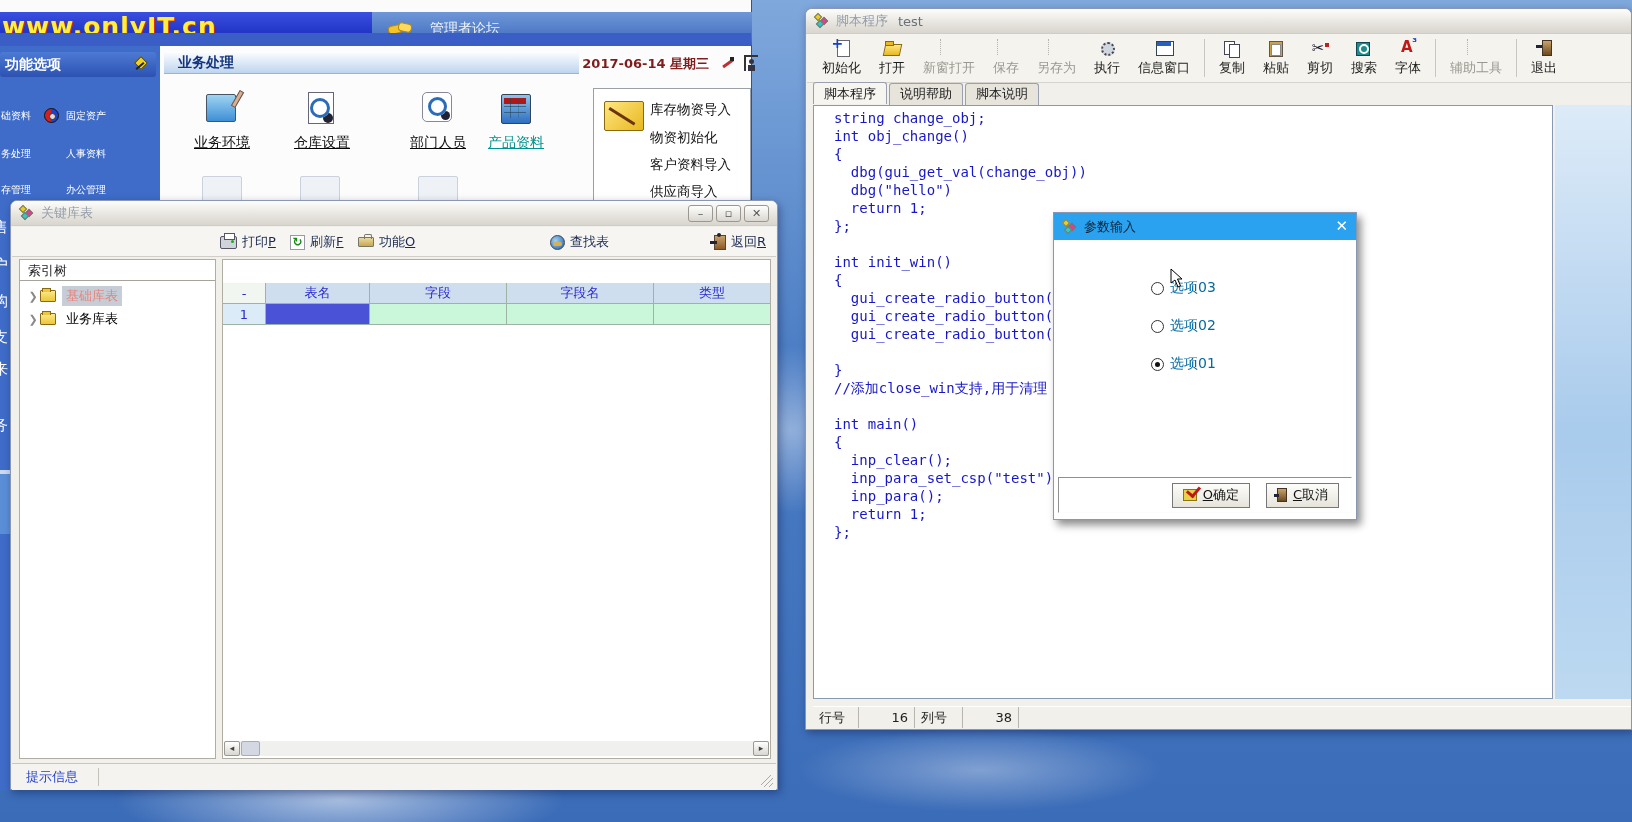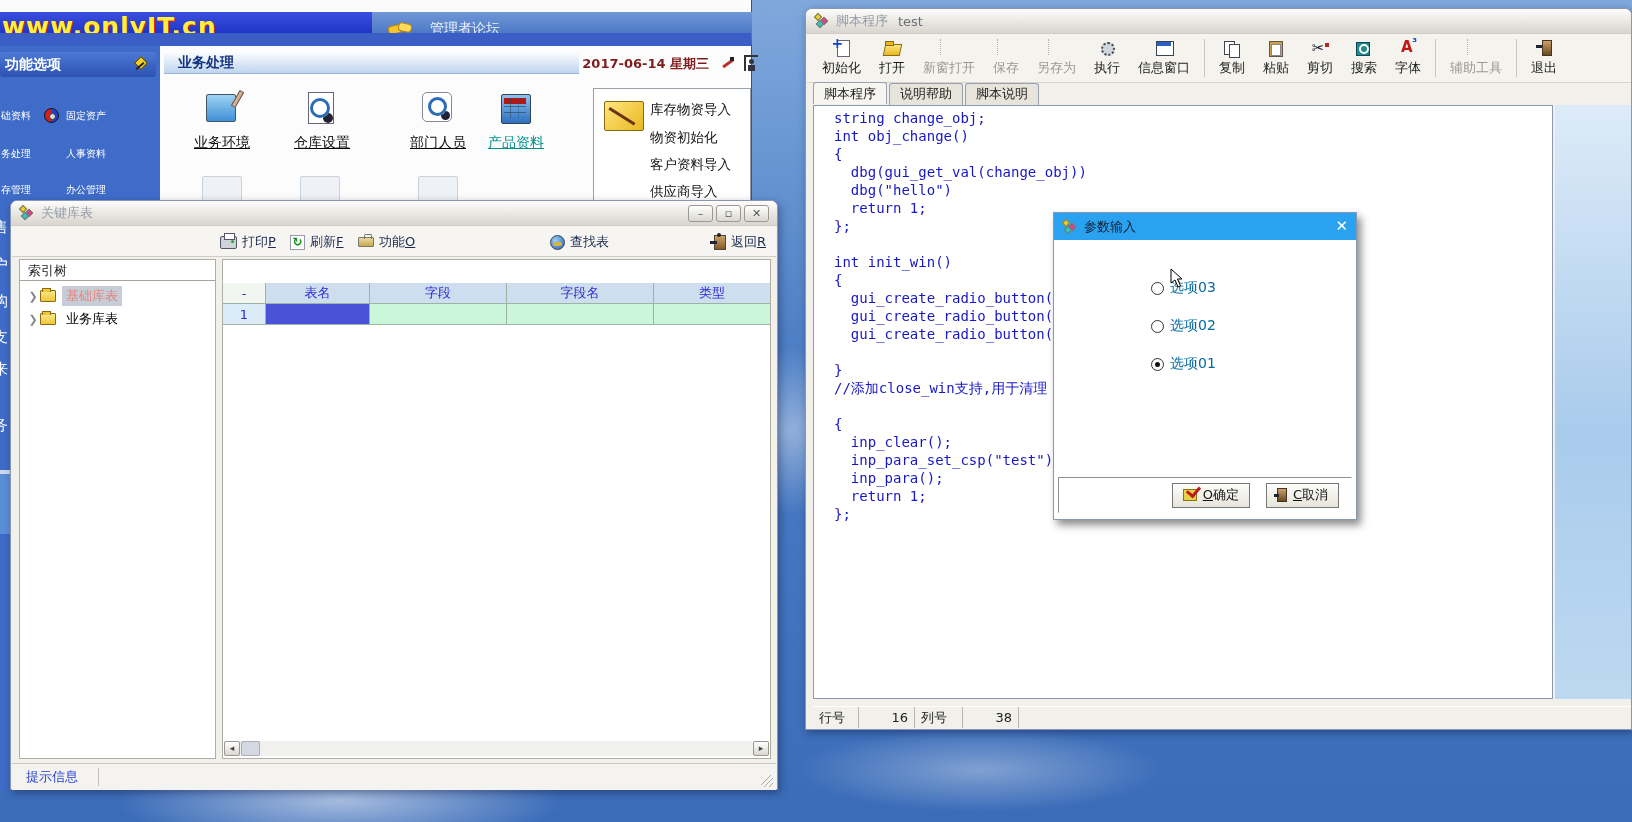--- a/index.html
+++ b/index.html
@@ -508,20 +508,21 @@
     <div class="code-line"></div>
     <div class="code-line">int init_win()</div>
     <div class="code-line">{</div>
     <div class="code-line">  gui_create_radio_button(</div>
     <div class="code-line">  gui_create_radio_button(</div>
     <div class="code-line">  gui_create_radio_button(</div>
     <div class="code-line"></div>
     <div class="code-line">}</div>
     <div class="code-line">//添加close_win支持,用于清理</div>
     <div class="code-line"></div>
+    <div class="code-line">int main()</div>
     <div class="code-line">{</div>
     <div class="code-line">  inp_clear();</div>
     <div class="code-line">  inp_para_set_csp("test");</div>
     <div class="code-line">  inp_para();</div>
     <div class="code-line">  return 1;</div>
     <div class="code-line">};</div>
   </div>
   <div class="sw-rightgap"></div>
 
   <div class="sw-status">

